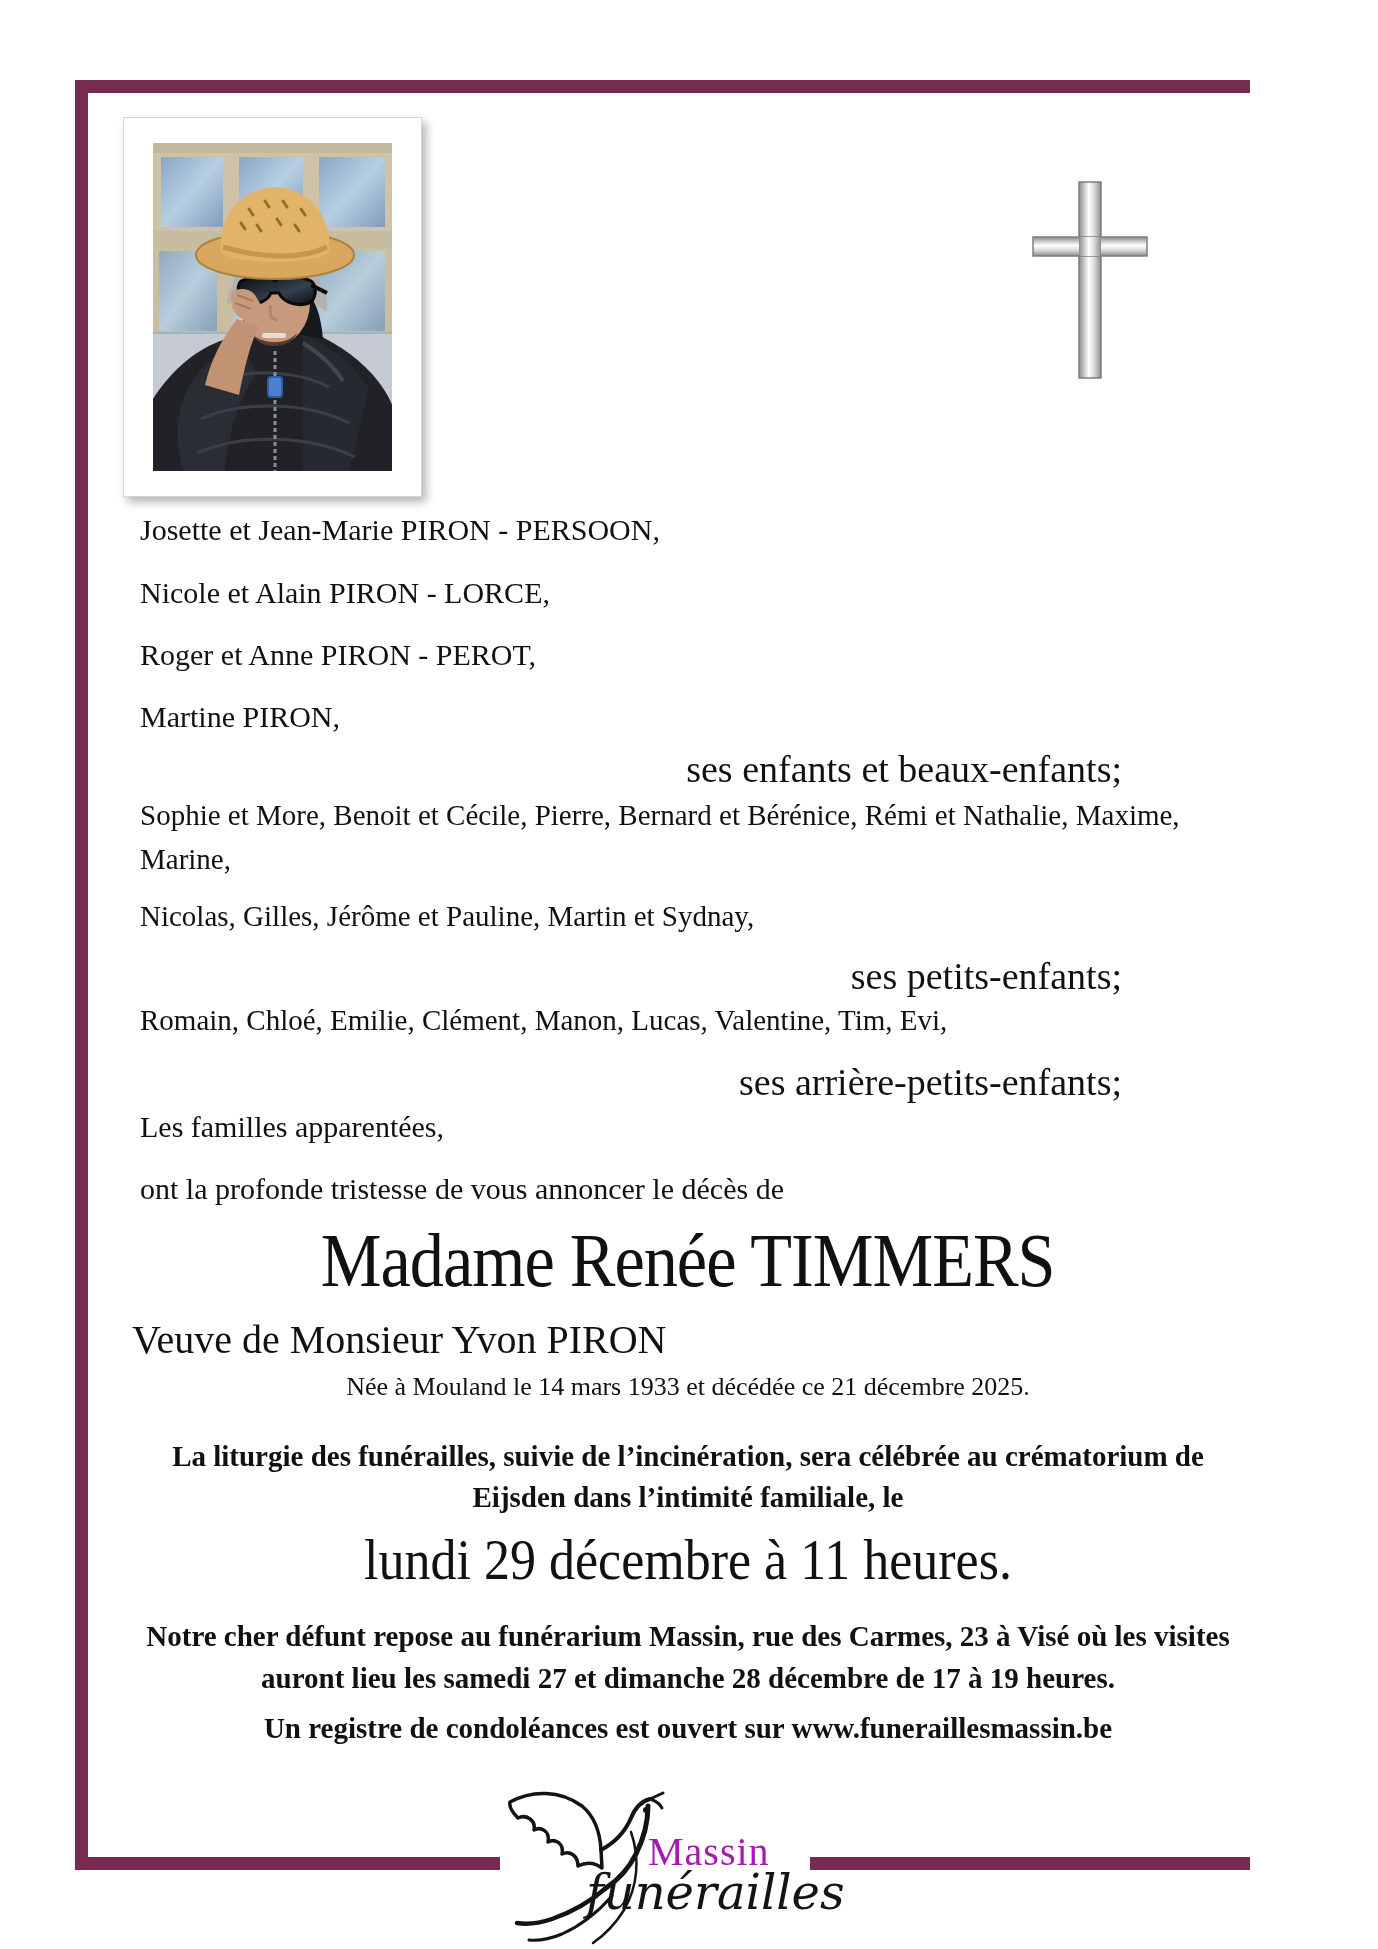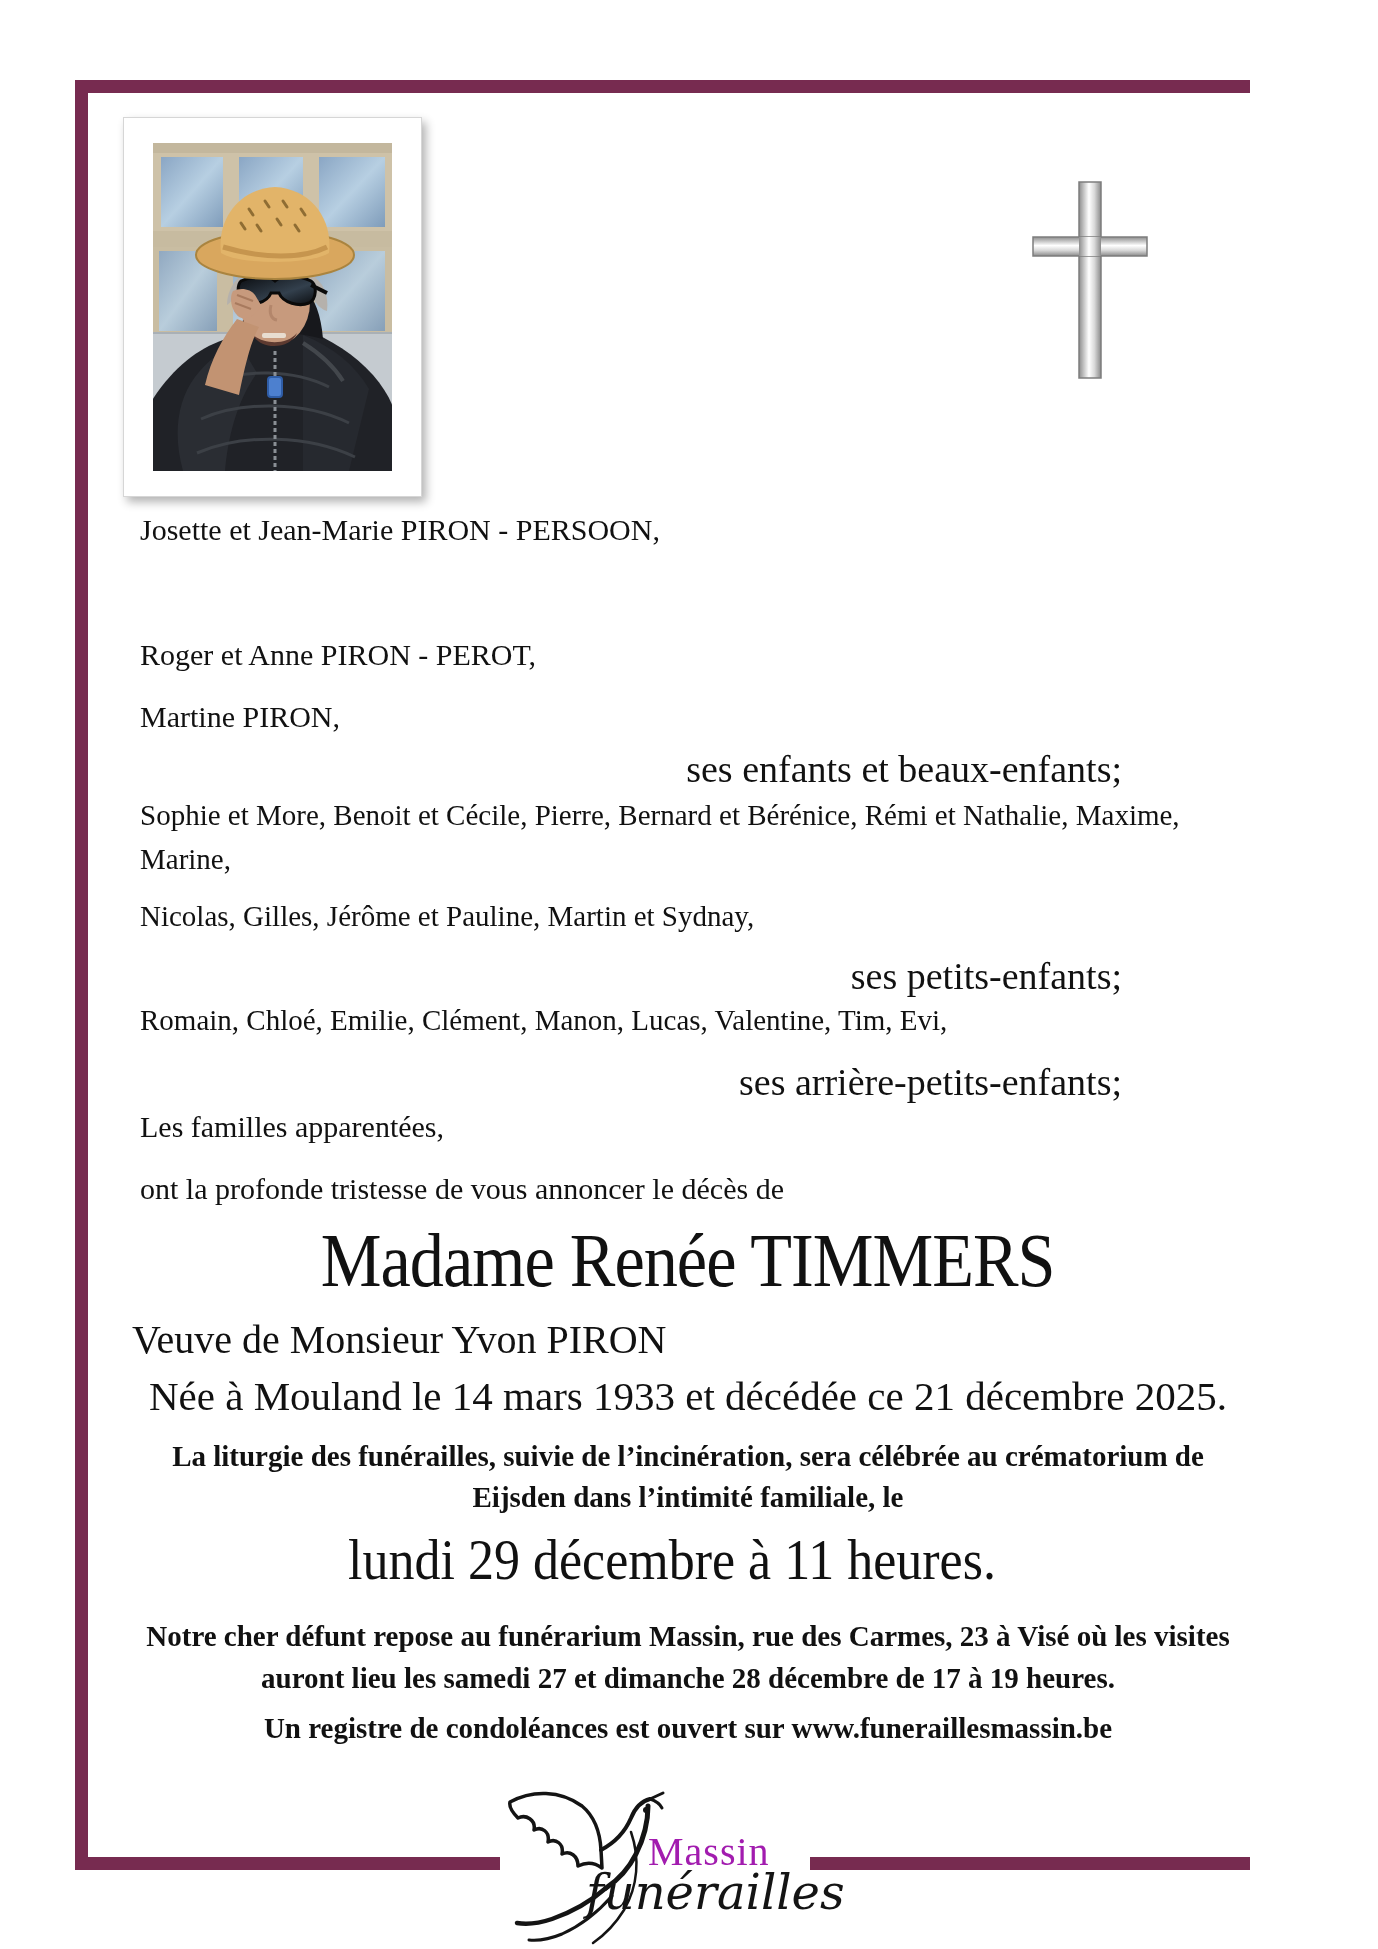--- a/index.html
+++ b/index.html
@@ -15,22 +15,22 @@
   
   .cross{position:absolute;left:1030px;top:180px;}
   
   .line{position:absolute;left:140px;font-size:30px;white-space:nowrap;}
   .line.sm{font-size:29px;}
   .rightline{position:absolute;right:128px;font-size:38px;white-space:nowrap;text-align:right;}
   .centerline{position:absolute;left:88px;width:1200px;text-align:center;font-size:29px;white-space:nowrap;font-weight:bold;}
   .title{position:absolute;left:88px;width:1200px;text-align:center;font-size:67px;}
   .title span{display:inline-block;transform:scale(1.02,1.14);transform-origin:center top;letter-spacing:-1px;}
   .subtitle1{position:absolute;left:88px;width:1200px;text-align:left;font-size:40px;margin-left:44px;}
-  .subtitle2{position:absolute;left:88px;width:1200px;text-align:center;font-size:41px;}
-  .bigdate{position:absolute;left:72px;width:1200px;text-align:center;font-size:52px;}
+  .subtitle2{position:absolute;left:88px;width:1200px;text-align:center;font-size:26px;}
+  .bigdate{position:absolute;left:88px;width:1200px;text-align:center;font-size:52px;}
   .bigdate span{display:inline-block;transform:scaleY(1.08);transform-origin:center top;}
   
   .logo-box{position:absolute;left:500px;top:1782px;width:310px;height:167px;background:#ffffff;}
   .logo-massin{position:absolute;left:148px;top:46px;font-size:40px;color:#a21caf;letter-spacing:1px;}
   .logo-funerailles{position:absolute;left:86px;top:82px;font-size:48px;font-style:italic;
                     font-family:"DejaVu Serif","Liberation Serif",serif;color:#141414;}
   .dove{position:absolute;left:-2px;top:6px;}
 </style>
 </head>
 <body>
@@ -133,20 +133,21 @@
             <stop offset="1" stop-color="#8a8a8a"></stop>
         </linearGradient>
       </defs>
       <rect x="49" y="2" width="22" height="196" fill="url(#mV)" stroke="#7d7d7d" stroke-width="1.5"></rect>
       <rect x="3" y="57" width="114" height="19" fill="url(#mH)" stroke="#7d7d7d" stroke-width="1.5"></rect>
       <rect x="49" y="57" width="22" height="19" fill="url(#mV)"></rect>
     </svg>
   </div>
 
   <div class="line" style="top:513px">Josette et Jean-Marie PIRON - PERSOON,</div>
+  <div class="line" style="top:576px">Nicole et Alain PIRON - LORCE,</div>
   <div class="line" style="top:638px">Roger et Anne PIRON - PEROT,</div>
   <div class="line" style="top:700px">Martine PIRON,</div>
   <div class="rightline" style="top:747px">ses enfants et beaux-enfants;</div>
 
   <div class="line sm" style="top:799px">Sophie et More, Benoit et Cécile, Pierre, Bernard et Bérénice, Rémi et Nathalie, Maxime,</div>
   <div class="line sm" style="top:843px">Marine,</div>
   <div class="line sm" style="top:900px">Nicolas, Gilles,  Jérôme et Pauline, Martin et Sydnay,</div>
   <div class="rightline" style="top:954px">ses petits-enfants;</div>
 
   <div class="line sm" style="top:1004px">Romain, Chloé, Emilie, Clément, Manon, Lucas, Valentine, Tim, Evi,</div>

